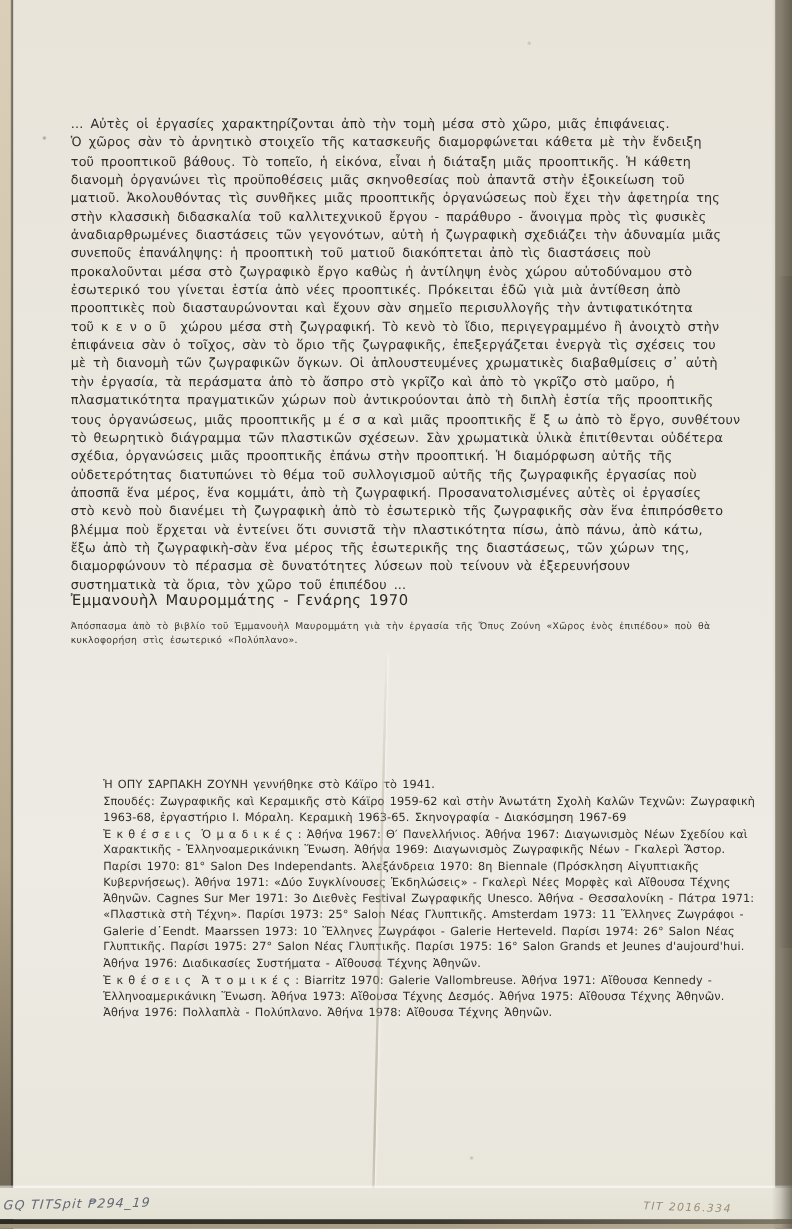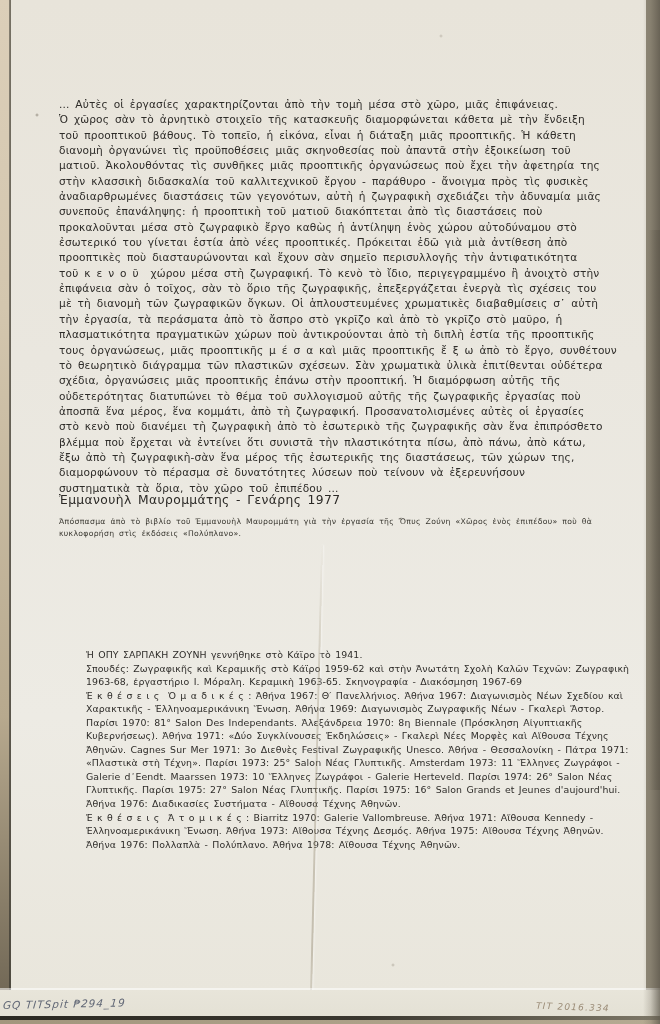--- a/index.html
+++ b/index.html
@@ -131,24 +131,24 @@
 τὸ θεωρητικὸ διάγραμμα τῶν πλαστικῶν σχέσεων. Σὰν χρωματικὰ ὑλικὰ ἐπιτίθενται οὐδέτερα
 σχέδια, ὀργανώσεις μιᾶς προοπτικῆς ἐπάνω στὴν προοπτική. Ἡ διαμόρφωση αὐτῆς τῆς
 οὐδετερότητας διατυπώνει τὸ θέμα τοῦ συλλογισμοῦ αὐτῆς τῆς ζωγραφικῆς ἐργασίας ποὺ
 ἀποσπᾶ ἕνα μέρος, ἕνα κομμάτι, ἀπὸ τὴ ζωγραφική. Προσανατολισμένες αὐτὲς οἱ ἐργασίες
 στὸ κενὸ ποὺ διανέμει τὴ ζωγραφικὴ ἀπὸ τὸ ἐσωτερικὸ τῆς ζωγραφικῆς σὰν ἕνα ἐπιπρόσθετο
 βλέμμα ποὺ ἔρχεται νὰ ἐντείνει ὅτι συνιστᾶ τὴν πλαστικότητα πίσω, ἀπὸ πάνω, ἀπὸ κάτω,
 ἔξω ἀπὸ τὴ ζωγραφικὴ-σὰν ἕνα μέρος τῆς ἐσωτερικῆς της διαστάσεως, τῶν χώρων της,
 διαμορφώνουν τὸ πέρασμα σὲ δυνατότητες λύσεων ποὺ τείνουν νὰ ἐξερευνήσουν
 συστηματικὰ τὰ ὅρια, τὸν χῶρο τοῦ ἐπιπέδου ...</div>
 
-  <div class="essay-author">Ἐμμανουὴλ Μαυρομμάτης - Γενάρης 1977</div>
+  <div class="essay-author">Ἐμμανουὴλ Μαυρομμάτης - Γενάρης 1970</div>
 
   <div class="essay-footnote">Ἀπόσπασμα ἀπὸ τὸ βιβλίο τοῦ Ἐμμανουὴλ Μαυρομμάτη γιὰ τὴν ἐργασία τῆς Ὄπυς Ζούνη «Χῶρος ἑνὸς ἐπιπέδου» ποὺ θὰ
-κυκλοφορήση στὶς ἐκδόσεις «Πολύπλανο».</div>
+κυκλοφορήση στὶς ἐσωτερικό «Πολύπλανο».</div>
 
   <div class="bio-text">Ἡ ΟΠΥ ΣΑΡΠΑΚΗ ΖΟΥΝΗ γεννήθηκε στὸ Κάϊρο τὸ 1941.
 Σπουδές: Ζωγραφικῆς καὶ Κεραμικῆς στὸ Κάϊρο 1959-62 καὶ στὴν Ἀνωτάτη Σχολὴ Καλῶν Τεχνῶν: Ζωγραφικὴ
 1963-68, ἐργαστήριο Ι. Μόραλη. Κεραμικὴ 1963-65. Σκηνογραφία - Διακόσμηση 1967-69
 Ἐ κ θ έ σ ε ι ς  Ὁ μ α δ ι κ έ ς : Ἀθήνα 1967: Θ′ Πανελλήνιος. Ἀθήνα 1967: Διαγωνισμὸς Νέων Σχεδίου καὶ
 Χαρακτικῆς - Ἑλληνοαμερικάνικη Ἕνωση. Ἀθήνα 1969: Διαγωνισμὸς Ζωγραφικῆς Νέων - Γκαλερὶ Ἄστορ.
 Παρίσι 1970: 81° Salon Des Independants. Ἀλεξάνδρεια 1970: 8η Biennale (Πρόσκληση Αἰγυπτιακῆς
 Κυβερνήσεως). Ἀθήνα 1971: «Δύο Συγκλίνουσες Ἐκδηλώσεις» - Γκαλερὶ Νέες Μορφὲς καὶ Αἴθουσα Τέχνης
 Ἀθηνῶν. Cagnes Sur Mer 1971: 3ο Διεθνὲς Festival Ζωγραφικῆς Unesco. Ἀθήνα - Θεσσαλονίκη - Πάτρα 1971:
 «Πλαστικὰ στὴ Τέχνη». Παρίσι 1973: 25° Salon Νέας Γλυπτικῆς. Amsterdam 1973: 11 Ἕλληνες Ζωγράφοι -

